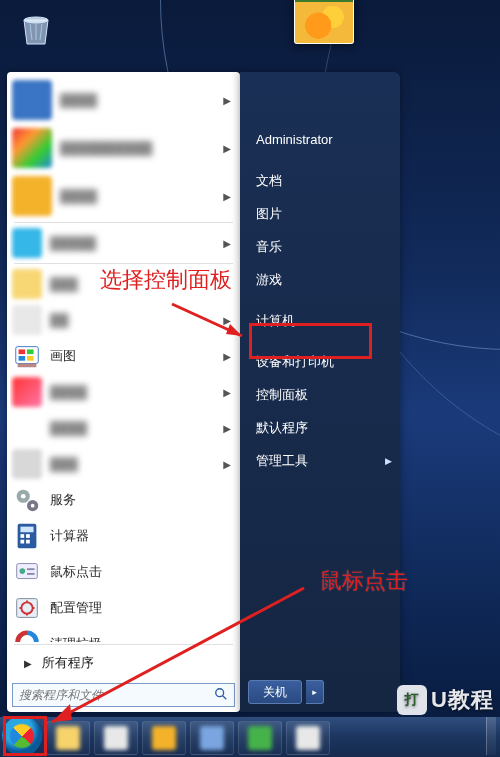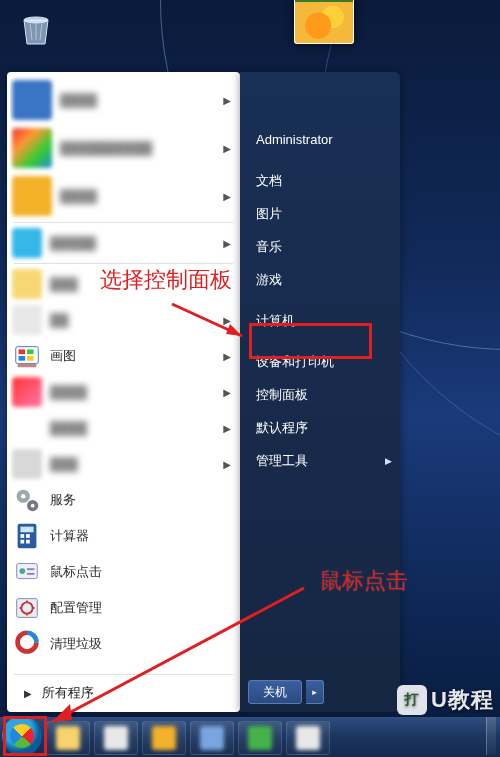--- a/index.html
+++ b/index.html
@@ -281,20 +281,31 @@
               </svg>
             </div>
             <div class="pi-label">清理垃圾</div>
           </div>
         </div>
       <div class="sep-thin"></div>
       <div class="all-programs">
         <span class="tri">▶</span>
         <span>所有程序</span>
       </div>
+      <div class="search-row">
+        <div class="search-box">
+          <input type="text" placeholder="搜索程序和文件" style="">
+          <span class="mag">
+            <svg viewBox="0 0 16 16" width="14" height="14">
+                <circle cx="6.5" cy="6.5" r="4.5" fill="none" stroke="#2a5aa0" stroke-width="1.5"></circle>
+                <line x1="10" y1="10" x2="14" y2="14" stroke="#2a5aa0" stroke-width="1.5"></line>
+              </svg>
+          </span>
+        </div>
+      </div>
     </div>
 
     <div class="sm-right">
       <div class="r-item">
         <span>Administrator</span>
       </div>
       <div class="r-gap"></div>
       <div id="right-items">
           <div class="r-item">
             <span>文档</span>

